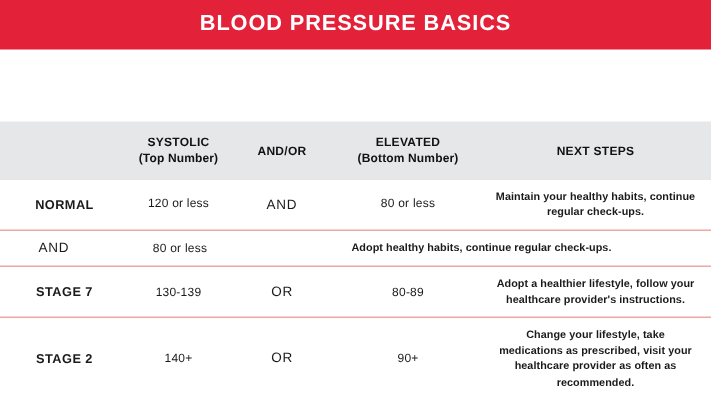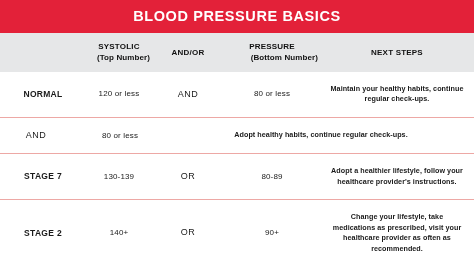--- a/index.html
+++ b/index.html
@@ -56,20 +56,21 @@
     flex-direction: row;
     align-items: center;
     width: 100%;
     box-sizing: border-box;
   }
 
   .head-row {
     background: #e6e7e8;
     height: 39px;
     flex: 0 0 39px;
+    margin-top: 48px;
   }
 
   .data-row {
     flex: 1 1 auto;
     background: #ffffff;
     border-top: 1.5px solid #eda8a5;
   }
   .data-row.first {
     border-top: none;
   }
@@ -92,21 +93,20 @@
     font-weight: bold;
     letter-spacing: 0.2px;
     color: #111111;
   }
   .head-sub {
     display: block;
     font-size: 8px;
     font-weight: bold;
     letter-spacing: 0.1px;
     margin-top: 1px;
-    text-align: right;
   }
 
   .cell-cat {
     font-size: 8.5px;
     font-weight: bold;
     letter-spacing: 0.3px;
   }
   .cell-num {
     font-size: 8px;
     font-weight: normal;
@@ -136,21 +136,21 @@
   <div class="bp-table">
 
     <div class="row head-row">
       <div class="col col-cat head-cell"></div>
       <div class="col col-sys head-cell">
         <span>SYSTOLIC</span>
         <span class="head-sub">(Top Number)</span>
       </div>
       <div class="col col-andor head-cell">AND/OR</div>
       <div class="col col-dia head-cell">
-        <span>PRESSURE</span>
+        <span>ELEVATED</span>
         <span class="head-sub">(Bottom Number)</span>
       </div>
       <div class="col col-next head-cell">NEXT STEPS</div>
     </div>
 
     <div class="row data-row first">
       <div class="col col-cat cell-cat">NORMAL</div>
       <div class="col col-sys cell-num">120 or less</div>
       <div class="col col-andor cell-op">AND</div>
       <div class="col col-dia cell-num">80 or less</div>

